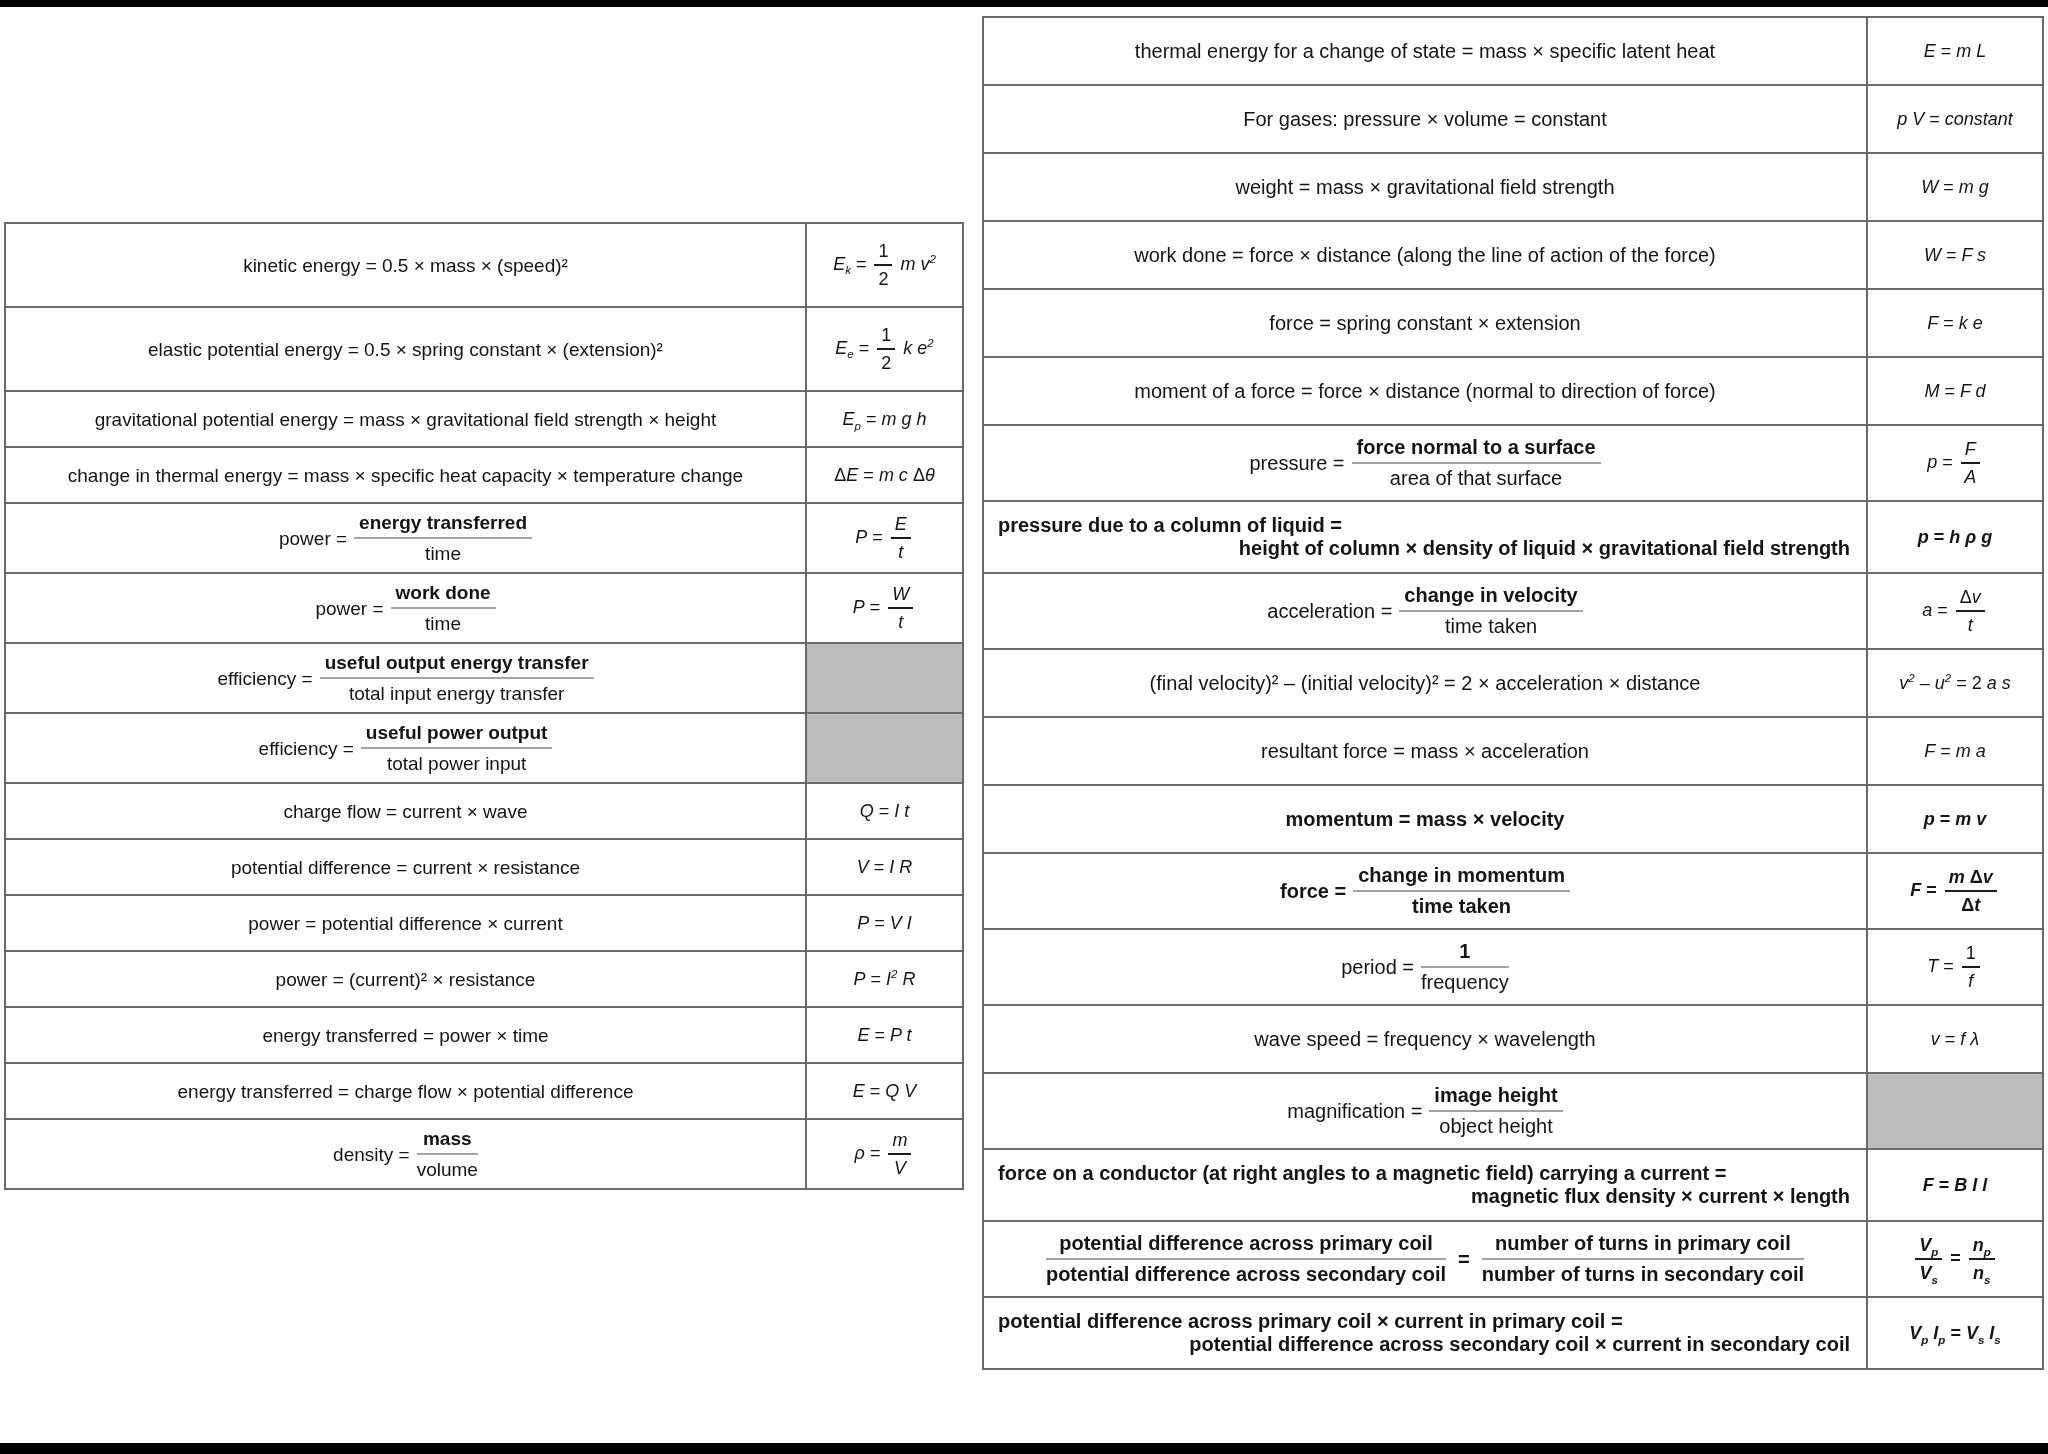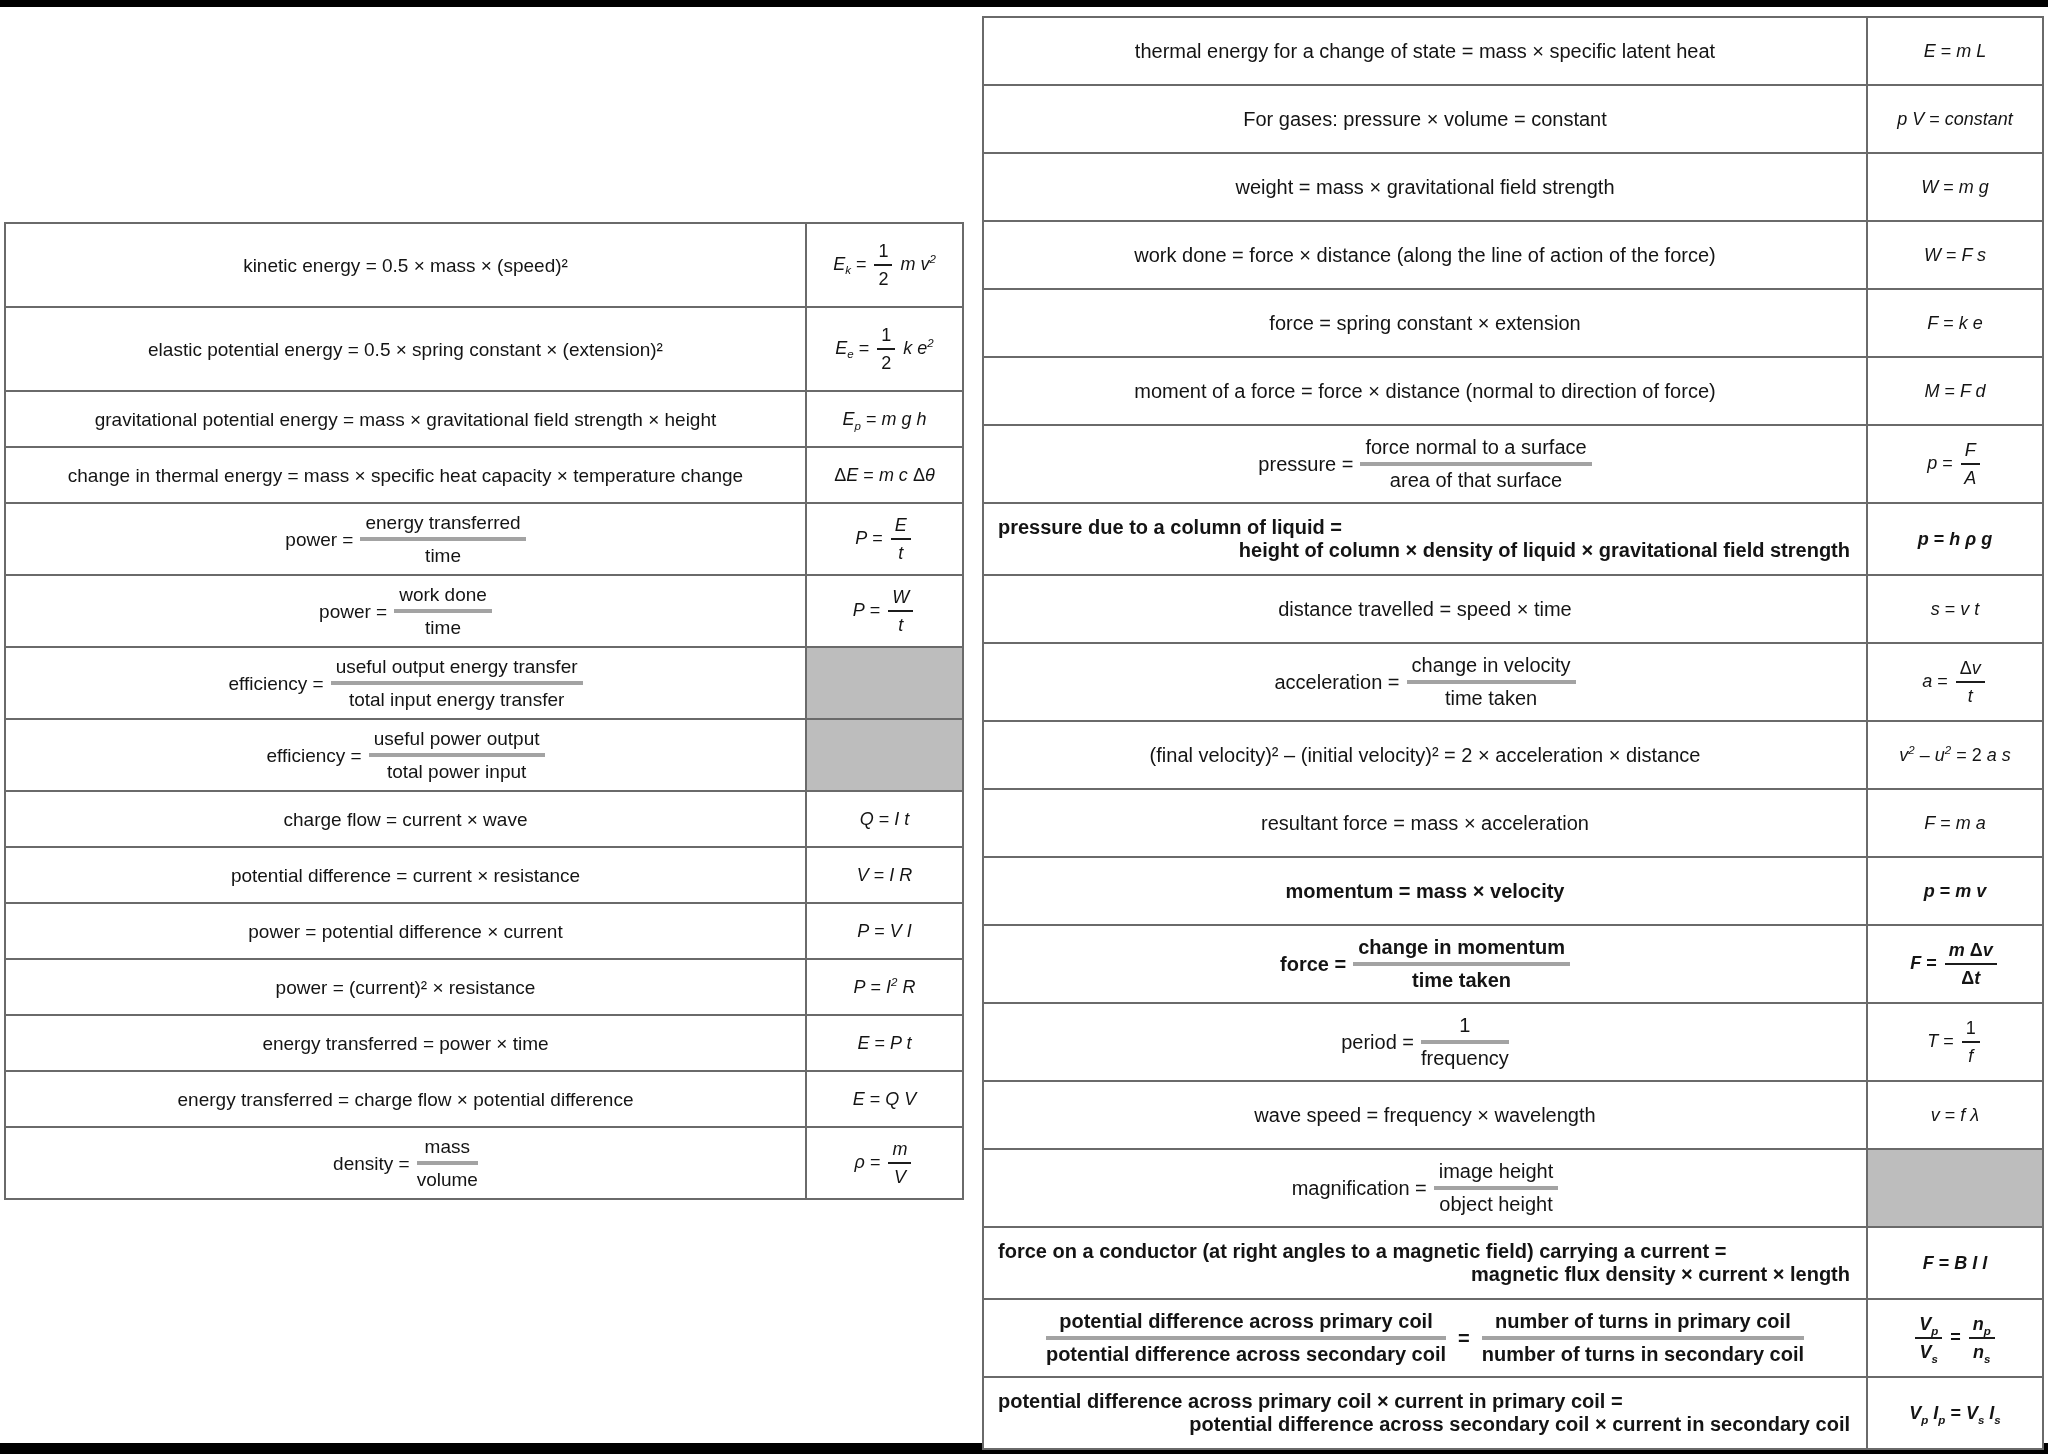--- a/index.html
+++ b/index.html
@@ -53,21 +53,21 @@
   td.s.gray{background:#bdbdbd;}
 
   
   .sfrac{display:inline-block;vertical-align:middle;text-align:center;margin:0 3px;}
   .sfrac .num{display:block;border-bottom:2px solid #1c1c1c;padding:0 4px 1px;}
   .sfrac .den{display:block;padding-top:1px;}
 
   
   .weq{display:inline-flex;align-items:center;gap:7px;}
   .wfrac{display:inline-block;text-align:center;}
-  .wfrac .num{display:block;border-bottom:4px solid #a3a3a3;padding:0 5px 3px;}
+  .wfrac .num{display:block;border-bottom:2px solid #a3a3a3;padding:0 5px 3px;font-weight:bold;}
   .wfrac .den{display:block;padding-top:3px;}
 
   
   .tl1{display:block;text-align:left;padding-left:4px;}
   .tl2{display:block;text-align:right;padding-right:6px;}
 
   
   .fpair{display:inline-flex;align-items:center;gap:12px;}
 </style>
 </head>
@@ -215,24 +215,20 @@
           </span></td>
         <td class="s"><span class="it">p</span><span class="rm"> = </span><span class="sfrac"><span class="num"><span class="it">F</span></span><span class="den"><span class="it">A</span></span></span></td>
       </tr>
       <tr class="kind-twoline bold">
         <td class="w">
           <span class="tl1">pressure due to a column of liquid =</span>
           <span class="tl2">height of column × density of liquid × gravitational field strength</span>
         </td>
         <td class="s"><span class="it">p</span><span class="rm"> = </span><span class="it">h ρ g</span></td>
       </tr>
-      <tr class="kind-text">
-        <td class="w"><span>distance travelled = speed × time</span></td>
-        <td class="s"><span class="it">s</span><span class="rm"> = </span><span class="it">v t</span></td>
-      </tr>
       <tr class="kind-frac">
         <td class="w"><span class="weq">
             <span>acceleration =</span>
             <span class="wfrac">
               <span class="num">change in velocity</span>
               <span class="den">time taken</span>
             </span>
           </span></td>
         <td class="s"><span class="it">a</span><span class="rm"> = </span><span class="sfrac"><span class="num"><span class="rm">Δ</span><span class="it">v</span></span><span class="den"><span class="it">t</span></span></span></td>
       </tr>

